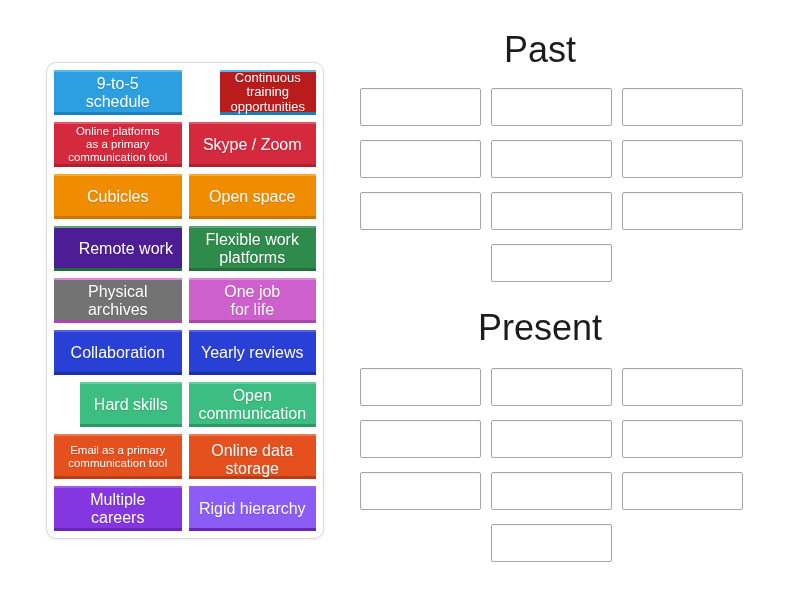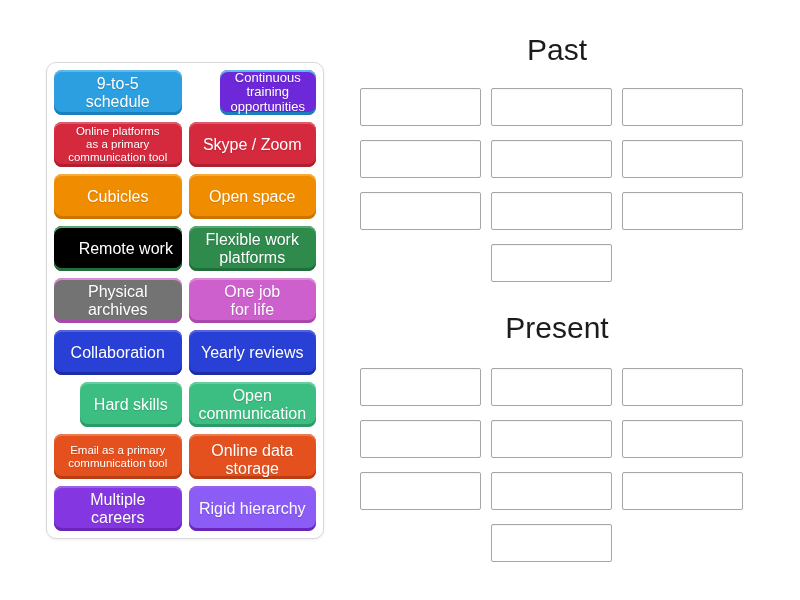--- a/index.html
+++ b/index.html
@@ -10,35 +10,35 @@
   .stage{position:absolute;inset:0;}
 
   
   .panel{
     position:absolute;left:46px;top:62px;width:278px;height:477px;
     box-sizing:border-box;background:#ffffff;border:1px solid #d9d9d9;border-radius:10px;
     box-shadow:0 1px 3px rgba(0,0,0,0.07);padding:7px;
   }
   .tile-grid{display:grid;grid-template-columns:1fr 1fr;gap:7px;height:100%;}
   .tile{
-    height:45px;border-radius:8px;color:#ffffff;cursor:grab;
+    height:45px;border-radius:0;color:#ffffff;cursor:grab;
     display:flex;align-items:center;justify-content:center;
     text-align:center;box-sizing:border-box;padding:1px 4px;
   }
   .tile .lbl{
     white-space:pre-line;line-height:1.12;font-weight:500;font-size:16px;
     text-shadow:0 1px 1px rgba(0,0,0,0.15);
   }
   .tile .lbl.sz-md{font-size:13px;}
   .tile .lbl.sz-sm{font-size:11.5px;}
 
   
   .group-title{
-    position:absolute;left:365px;width:384px;margin:0;text-align:center;
-    font-size:30px;line-height:36px;font-weight:500;color:#1c1c1e;
+    position:absolute;left:348px;width:384px;margin:0;text-align:center;
+    font-size:36px;line-height:36px;font-weight:500;color:#1c1c1e;
   }
   #title-past{top:32px;}
   #title-present{top:310px;}
   .slot-grid{
     position:absolute;left:360px;display:grid;
     grid-template-columns:repeat(3,121px);column-gap:10px;row-gap:14px;
   }
   #grid-past{top:88px;}
   #grid-present{top:368px;}
   .slot{
@@ -52,39 +52,39 @@
 <body>
 
 <div class="stage">
 
   <div class="panel">
     <div class="tile-grid" id="tileGrid">
         <div class="tile" style="background: rgb(43, 159, 224); box-shadow: rgb(92, 185, 234) 0px 2px 0px inset, rgb(28, 127, 189) 0px -3px 0px inset;">
           <span class="lbl">9-to-5
 schedule</span>
         </div>
-        <div class="tile" style="background: #6d28d9; box-shadow: rgb(92, 185, 234) 0px 2px 0px inset, rgb(28, 127, 189) 0px -3px 0px inset; margin-left: 31px;">
+        <div class="tile" style="background: #b91c1c; box-shadow: rgb(92, 185, 234) 0px 2px 0px inset, rgb(28, 127, 189) 0px -3px 0px inset; margin-left: 31px;">
           <span class="lbl sz-md">Continuous training
 opportunities</span>
         </div>
         <div class="tile" style="background: rgb(213, 41, 61); box-shadow: rgb(223, 90, 106) 0px 2px 0px inset, rgb(173, 31, 49) 0px -3px 0px inset;">
           <span class="lbl sz-sm">Online platforms
 as a primary
 communication tool</span>
         </div>
         <div class="tile" style="background: rgb(213, 41, 61); box-shadow: rgb(223, 90, 106) 0px 2px 0px inset, rgb(173, 31, 49) 0px -3px 0px inset;">
           <span class="lbl">Skype / Zoom</span>
         </div>
         <div class="tile" style="background: rgb(240, 140, 0); box-shadow: rgb(244, 171, 56) 0px 2px 0px inset, rgb(204, 116, 0) 0px -3px 0px inset;">
           <span class="lbl">Cubicles</span>
         </div>
         <div class="tile" style="background: rgb(240, 140, 0); box-shadow: rgb(244, 171, 56) 0px 2px 0px inset, rgb(204, 116, 0) 0px -3px 0px inset;">
           <span class="lbl">Open space</span>
         </div>
-        <div class="tile" style="background: #000000; box-shadow: rgb(88, 168, 115) 0px 2px 0px inset, rgb(34, 110, 58) 0px -3px 0px inset; padding-left: 20px;">
+        <div class="tile" style="background: #4c1d95; box-shadow: rgb(88, 168, 115) 0px 2px 0px inset, rgb(34, 110, 58) 0px -3px 0px inset; padding-left: 20px;">
           <span class="lbl">Remote work</span>
         </div>
         <div class="tile" style="background: rgb(46, 139, 76); box-shadow: rgb(88, 168, 115) 0px 2px 0px inset, rgb(34, 110, 58) 0px -3px 0px inset;">
           <span class="lbl">Flexible work
 platforms</span>
         </div>
         <div class="tile" style="background: #737373; box-shadow: rgb(221, 138, 218) 0px 2px 0px inset, rgb(169, 72, 170) 0px -3px 0px inset;">
           <span class="lbl">Physical
 archives</span>
         </div>

